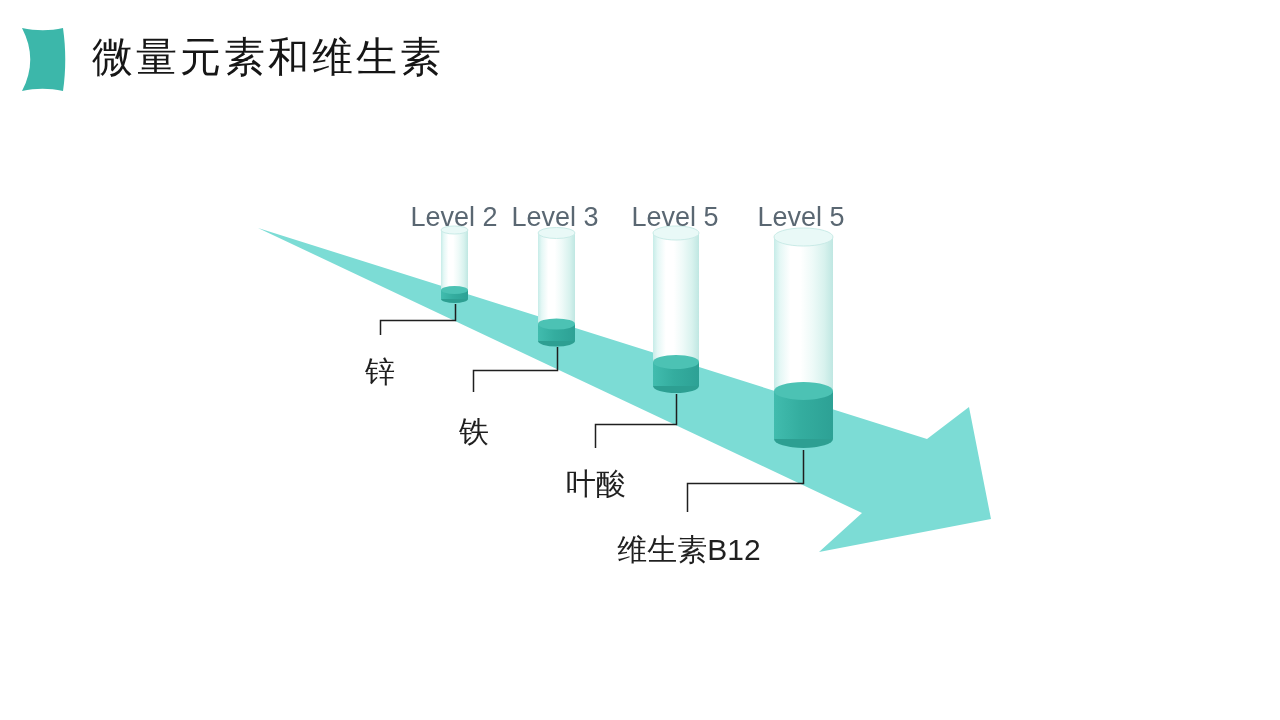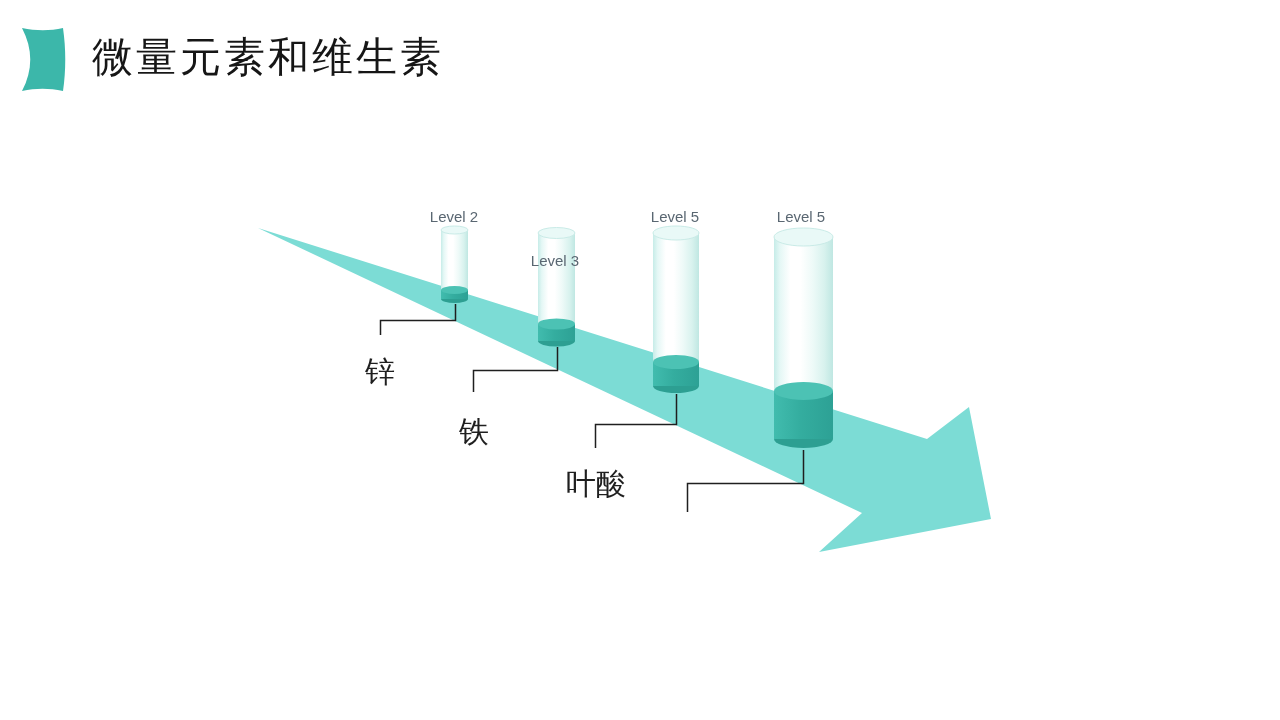--- a/index.html
+++ b/index.html
@@ -29,33 +29,33 @@
     font-weight: 400;
     white-space: nowrap;
   }
   .diagram-svg {
     position: absolute; left: 0; top: 0;
     width: 1280px; height: 720px;
   }
   .level-label {
     position: absolute;
     transform: translateX(-50%);
-    font-size: 15px; line-height: 24px;
+    font-size: 27px; line-height: 24px;
     color: #5a6772;
     white-space: nowrap;
   }
   .item-label {
     position: absolute;
     transform: translateX(-50%);
     font-size: 30px; line-height: 34px;
     color: #1f1f1f;
     white-space: nowrap;
   }
   .lv2 { left: 454px; top: 205px; }
-  .lv3 { left: 555px; top: 205px; margin-top: 44px; }
+  .lv3 { left: 555px; top: 205px; }
   .lv4 { left: 675px; top: 205px; }
   .lv5 { left: 801px; top: 205px; text-align: right; }
   .it0 { left: 380px; top: 355px; }
   .it1 { left: 474px; top: 415px; }
   .it2 { left: 596px; top: 469px; font-family: Liberation Mono, monospace; }
   .it3 { left: 689px; top: 533px; }
 </style>
 </head>
 <body>
 
@@ -129,14 +129,15 @@
   </svg>
 
   <div class="level-label lv2">Level 2</div>
   <div class="level-label lv3">Level 3</div>
   <div class="level-label lv4">Level 5</div>
   <div class="level-label lv5">Level 5</div>
 
   <div class="item-label it0">锌</div>
   <div class="item-label it1">铁</div>
   <div class="item-label it2">叶酸</div>
+  <div class="item-label it3">维生素B12</div>
 
 </div>
 
 </body></html>

